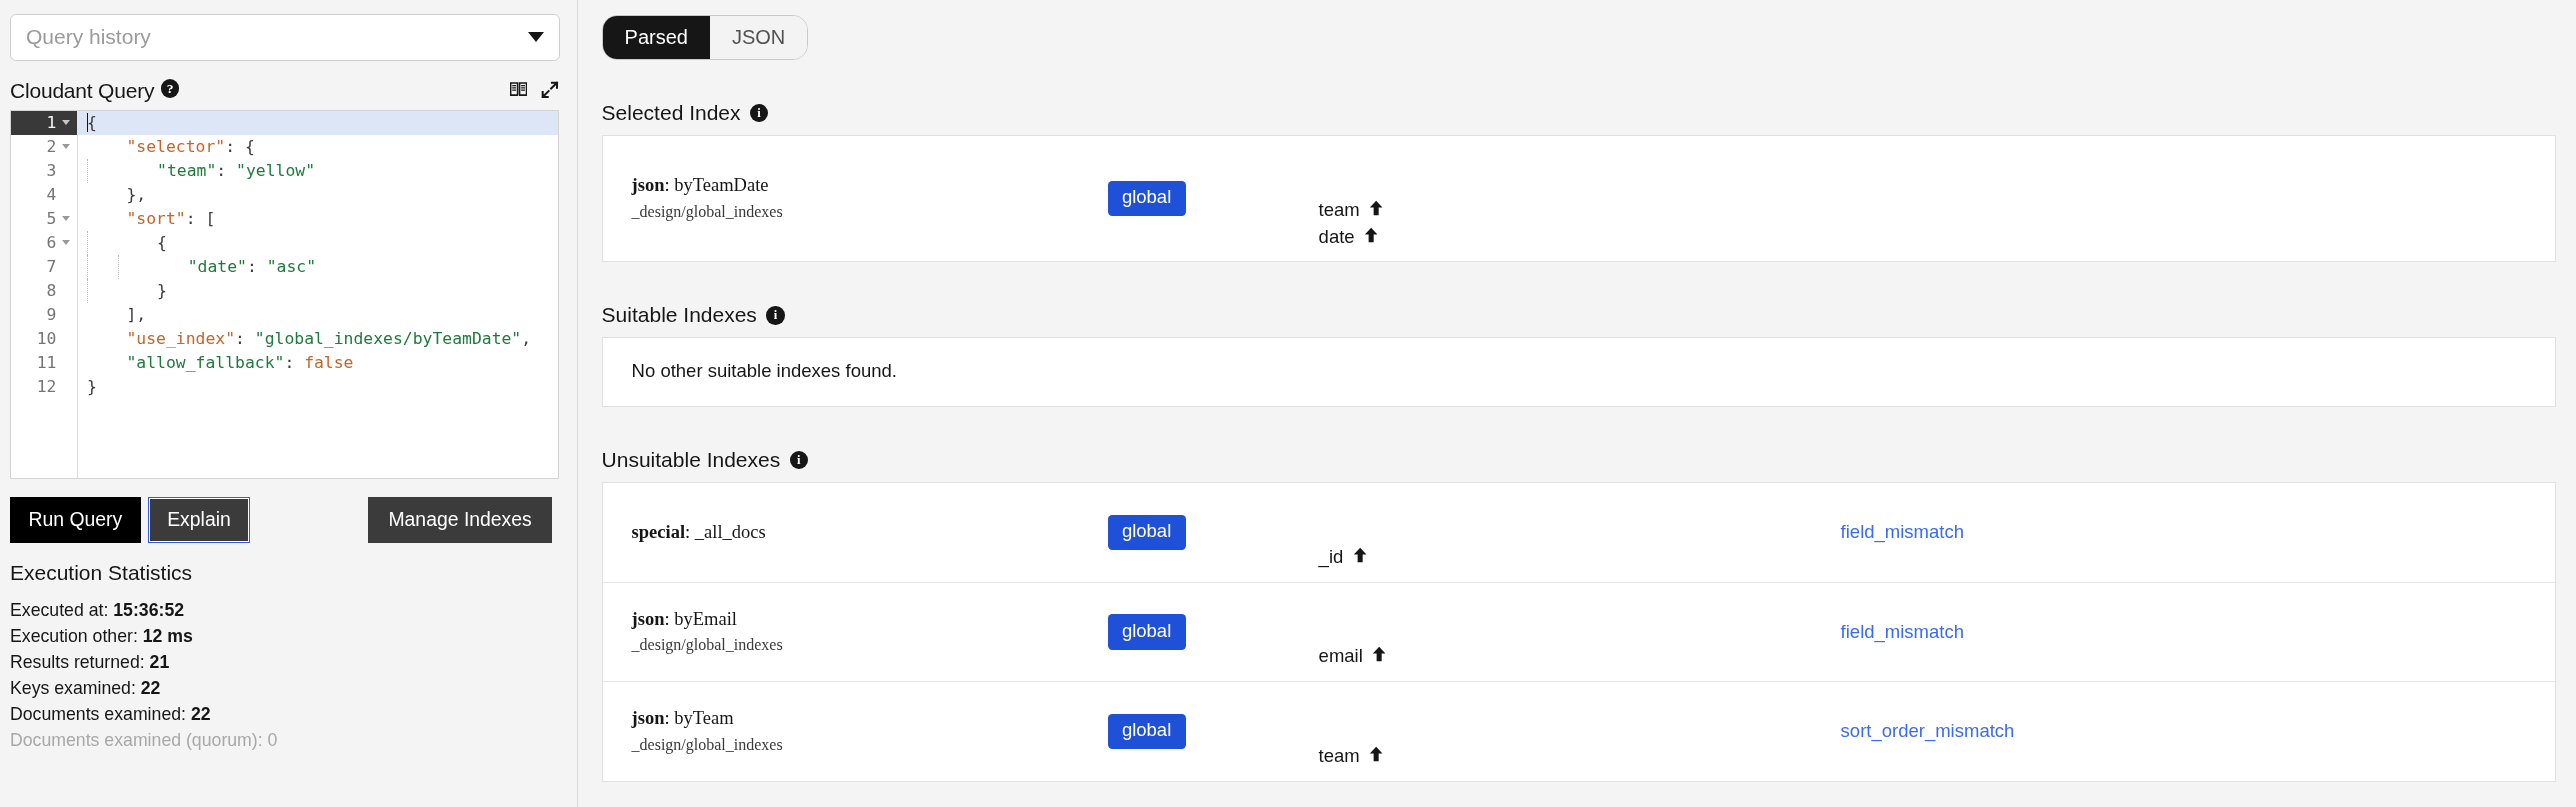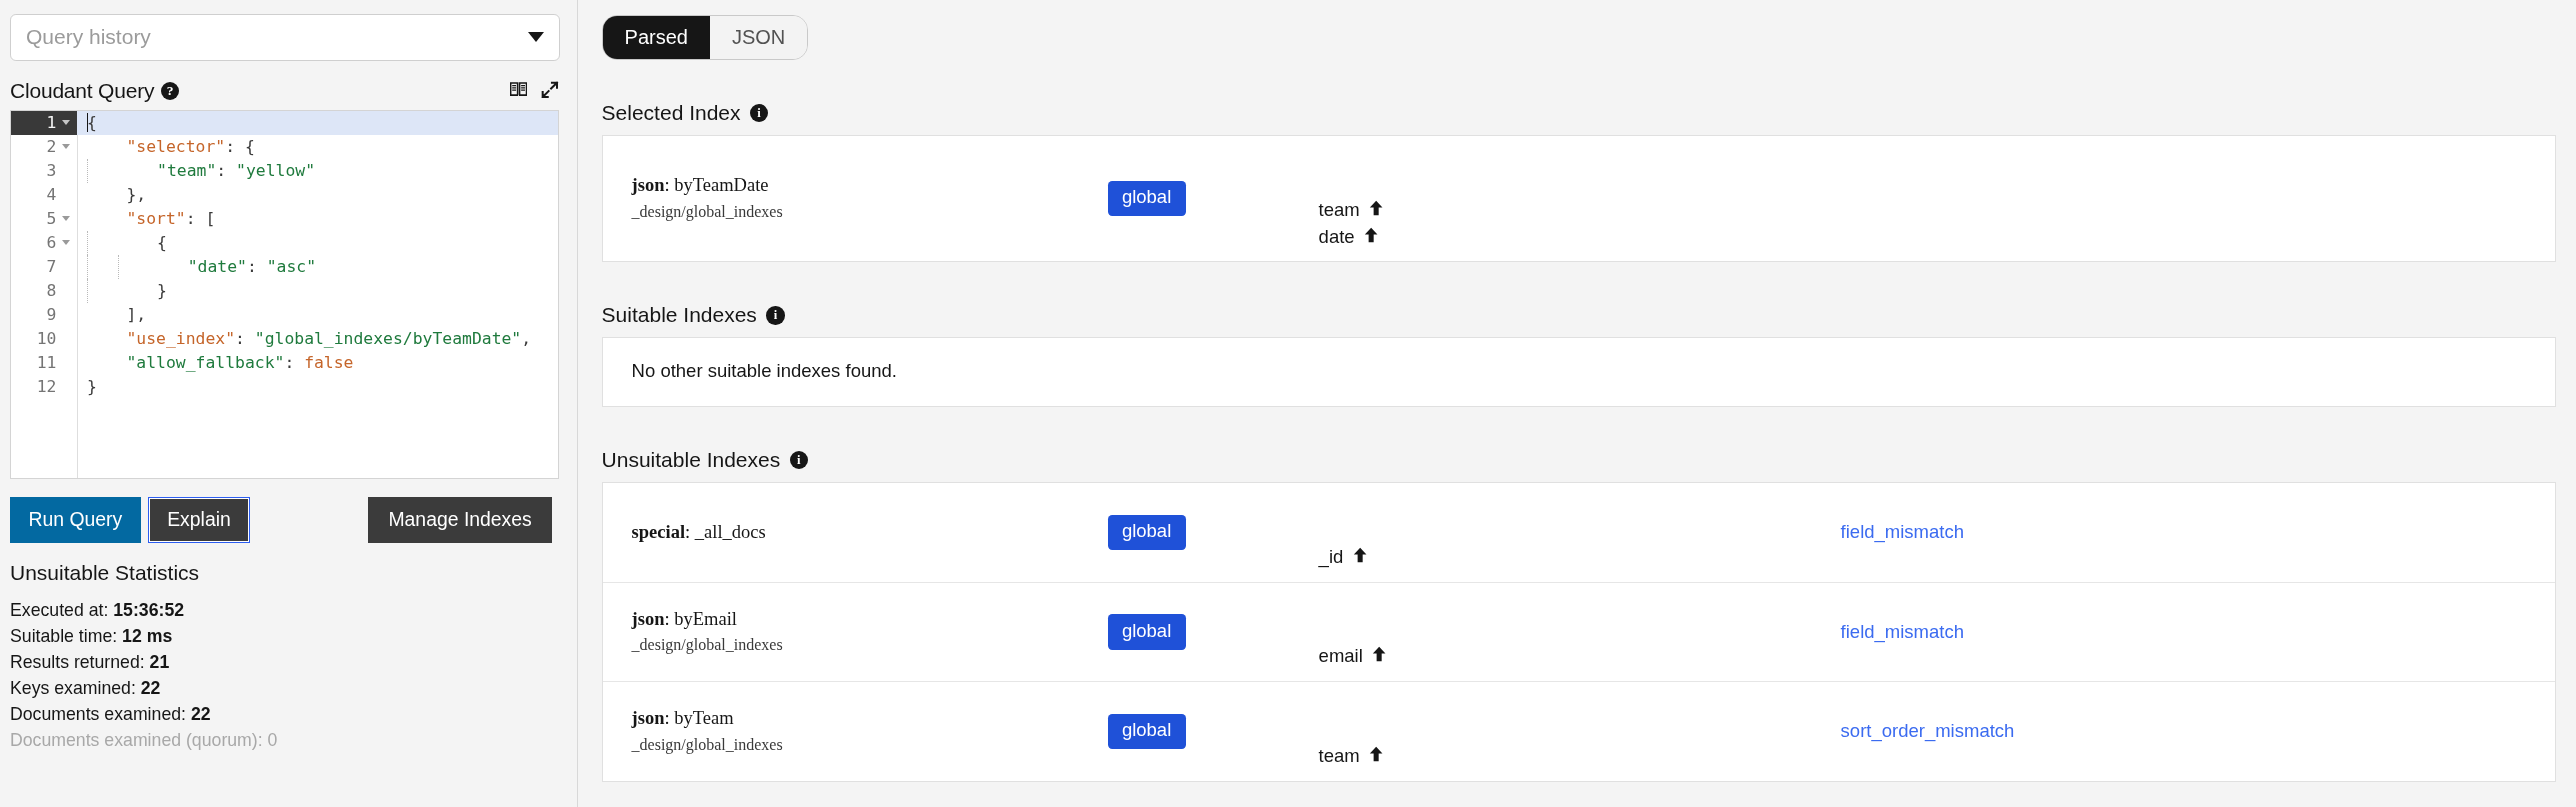--- a/index.html
+++ b/index.html
@@ -40,21 +40,20 @@
     position: absolute;
     right: 15px;
     width: 0; height: 0;
     border-left: 8.4px solid transparent;
     border-right: 8.4px solid transparent;
     border-top: 10px solid #161616;
   }
 
   .cq-header {
     display: flex;
-    align-items: center;
     padding: 18.5px 18.5px 6.7px 10px;
   }
   .cq-title {
     font-size: 21px;
     color: #161616;
     letter-spacing: -0.2px;
   }
   .help-badge {
     display: inline-flex;
     align-items: center;
@@ -163,21 +162,21 @@
     gap: 0;
   }
   .btn {
     border: none;
     font-family: "Liberation Sans", sans-serif;
     font-size: 19.4px;
     cursor: pointer;
     line-height: 1;
   }
   .btn-run {
-    background: #0369a1;
+    background: #000000;
     color: #ffffff;
     padding: 12.6px 18.5px 13.5px 18.5px;
     text-align: right;
   }
   .btn-explain {
     background: #3b3b3b;
     color: #ffffff;
     padding: 11px 17px 11.8px 17px;
     border: 1.7px solid #ffffff;
     outline: 1.7px solid #2b5df0;
@@ -377,24 +376,24 @@
         </div>
     </div>
 
     <div class="btn-row">
       <button class="btn btn-run">Run Query</button>
       <button class="btn btn-explain">Explain</button>
       <button class="btn btn-manage">Manage Indexes</button>
     </div>
 
     <div class="stats">
-      <div class="stats-title">Unsuitable Statistics</div>
+      <div class="stats-title">Execution Statistics</div>
       <div id="stats-list">
           <div class="stat-line"><span>Executed at: </span><b>15:36:52</b></div>
-          <div class="stat-line"><span>Suitable time: </span><b>12 ms</b></div>
+          <div class="stat-line"><span>Execution other: </span><b>12 ms</b></div>
           <div class="stat-line"><span>Results returned: </span><b>21</b></div>
           <div class="stat-line"><span>Keys examined: </span><b>22</b></div>
           <div class="stat-line"><span>Documents examined: </span><b>22</b></div>
           <div class="stat-line muted"><span>Documents examined (quorum): </span><b>0</b></div>
         </div>
     </div>
   </div>
 
   <div class="right-panel">
 

